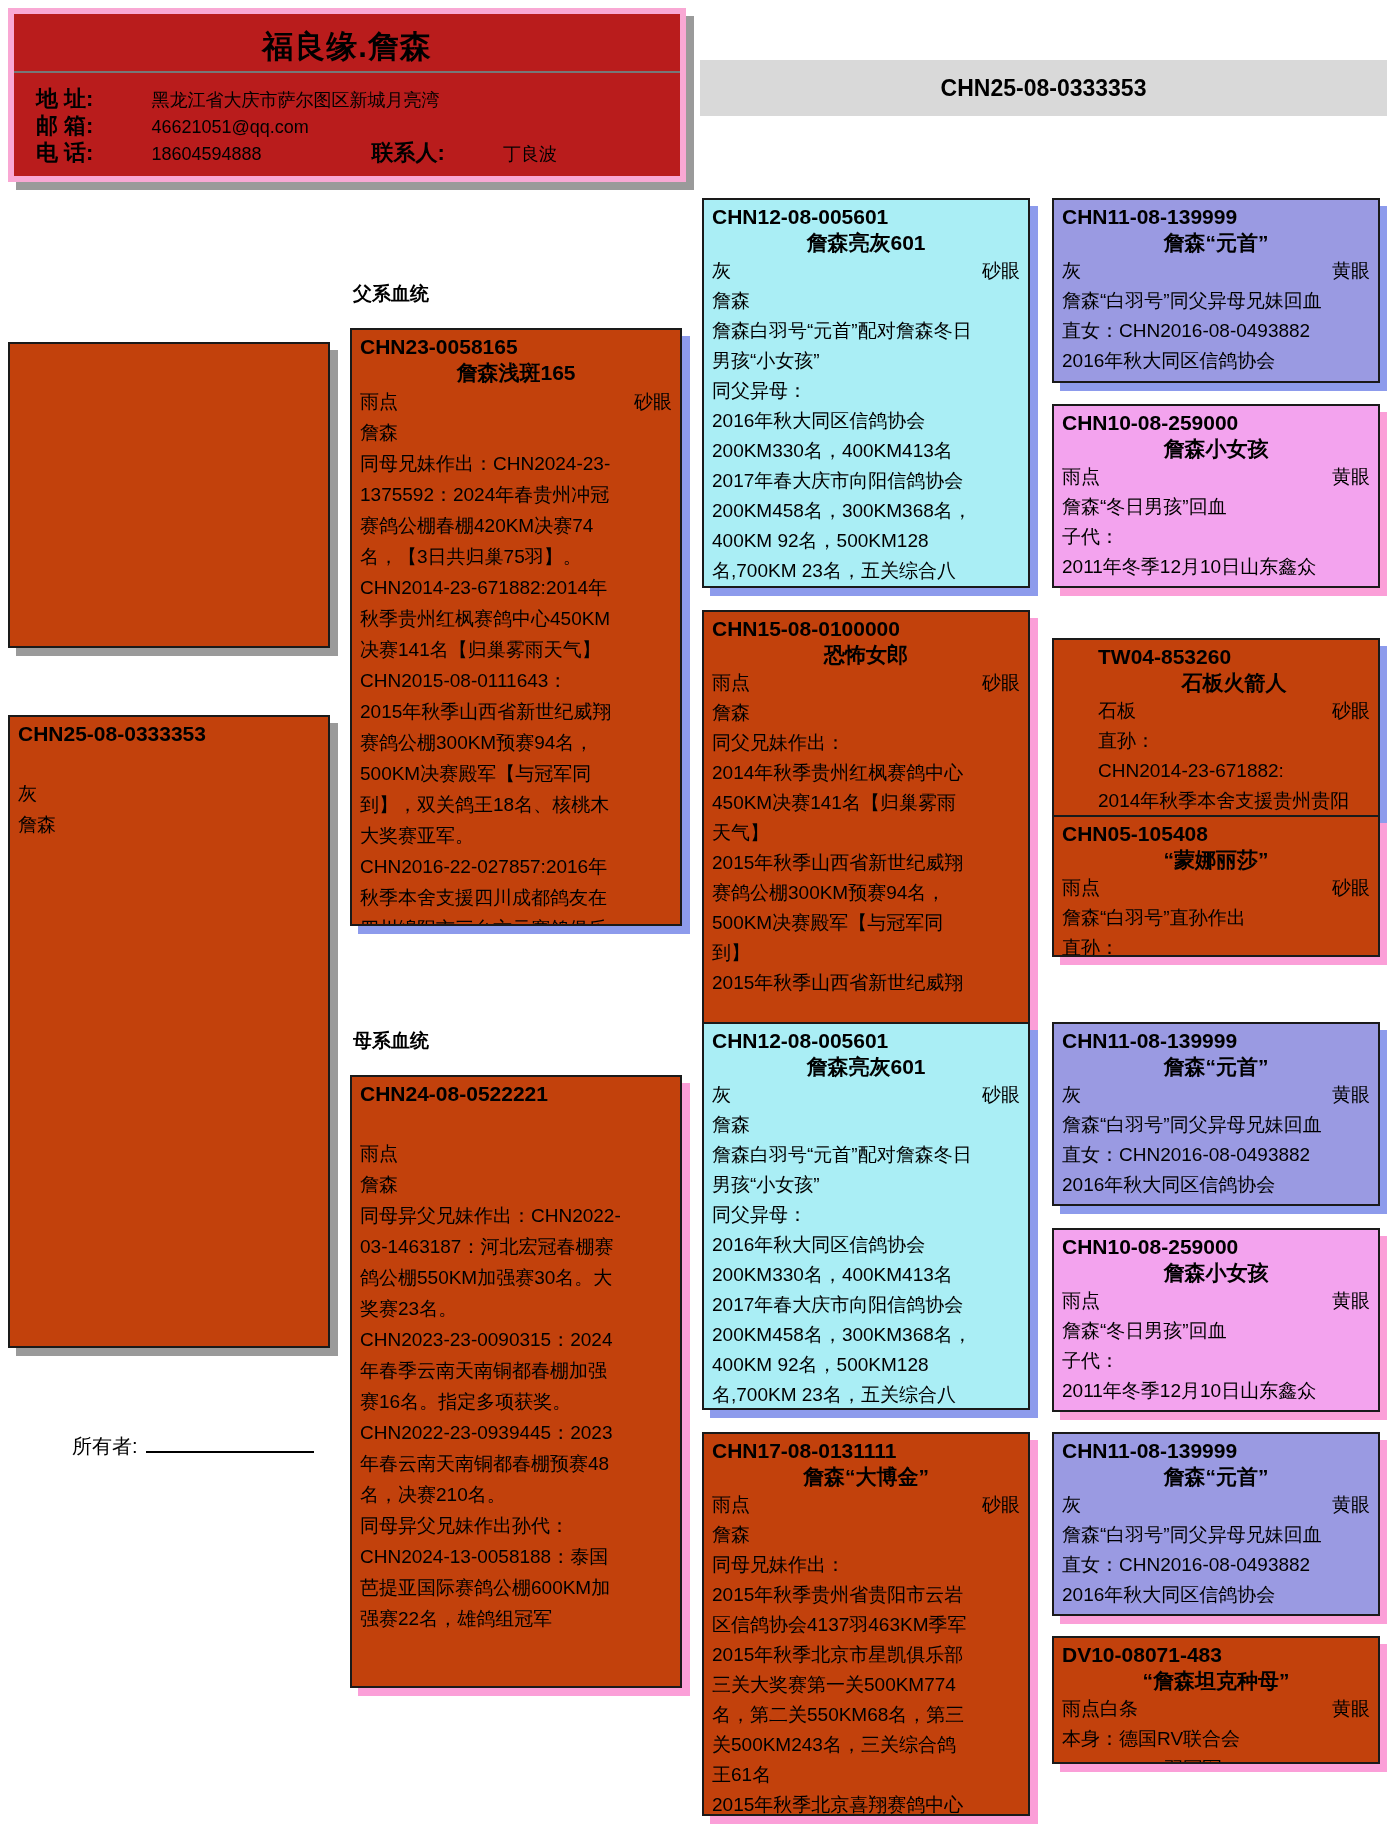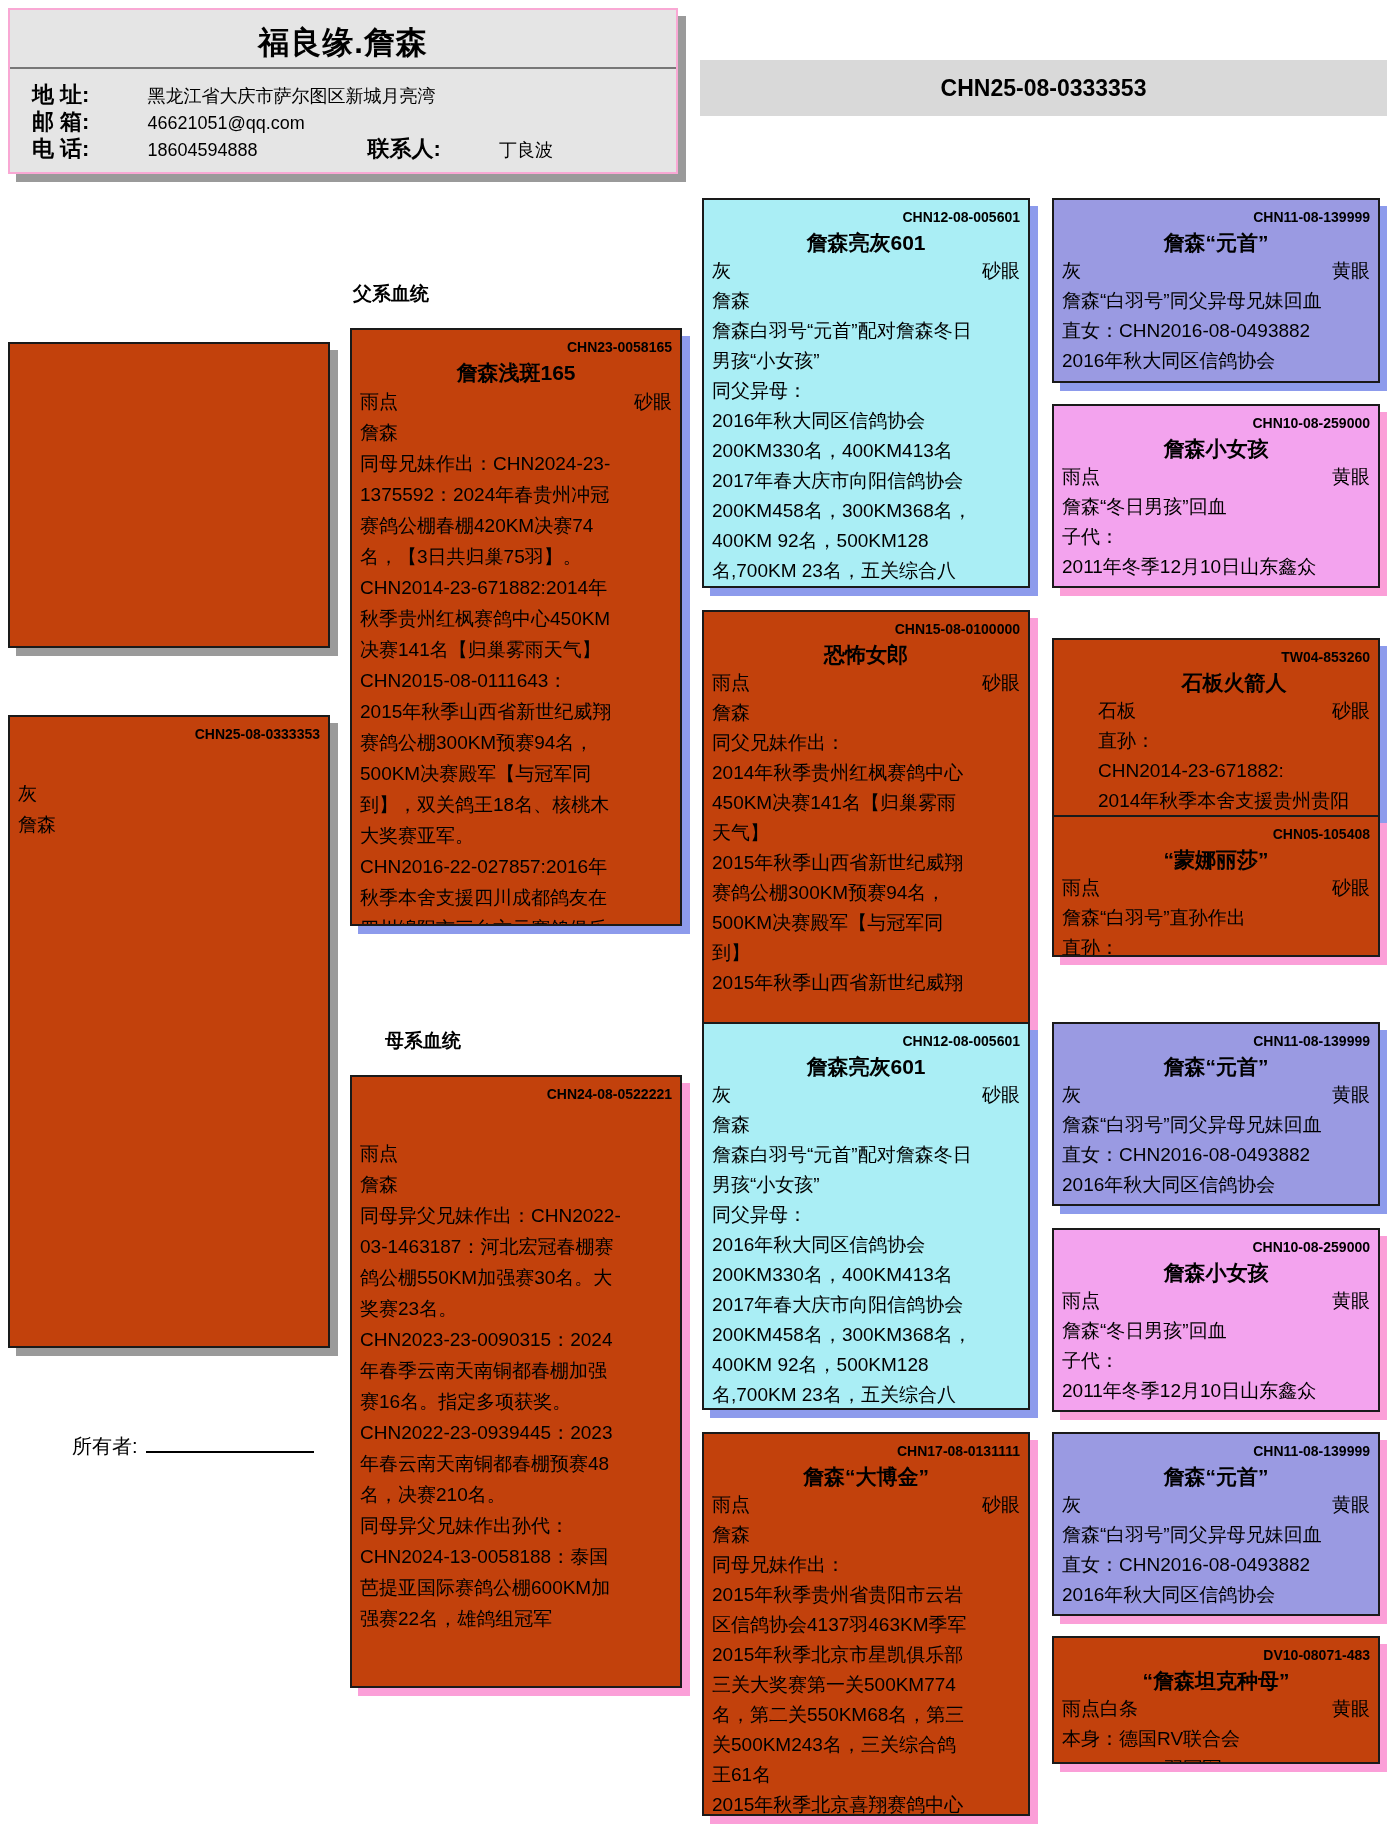--- a/index.html
+++ b/index.html
@@ -1,48 +1,48 @@
 <!DOCTYPE html>
 <html><head>
 <meta charset="utf-8">
 <style>
   html,body{margin:0;padding:0;background:#fff;}
   #page{position:relative;width:1387px;height:1826px;background:#ffffff;overflow:hidden;
         font-family:"Liberation Sans",sans-serif;color:#000;}
   
-  .contact-card{position:absolute;left:8px;top:8px;width:666px;height:162px;background:#e5e5e5;
-        border:2px solid #f9a8d4;box-shadow:8px 8px 0 #9a9a9a;}
+  .contact-card{position:absolute;left:8px;top:8px;width:666px;height:162px;background:#b91c1c;
+        border:6px solid #f9a8d4;box-shadow:8px 8px 0 #9a9a9a;}
   .loft-title{margin-top:12px;text-align:center;font-size:31px;font-weight:bold;letter-spacing:1px;}
   .contact-divider{position:absolute;left:0;top:57px;width:100%;border-top:2px solid #777;}
   .contact-rows{position:absolute;left:22px;top:70px;right:10px;}
   .crow{display:flex;align-items:baseline;height:27px;gap:48px;}
   .clabel{font-size:22px;font-weight:bold;white-space:pre;}
   .cvalue{font-size:18px;margin-left:10px;}
   .clabel2{font-size:22px;font-weight:bold;margin-left:62px;white-space:pre;}
   
   .ring-banner{position:absolute;left:700px;top:60px;width:687px;height:56px;background:#d9d9d9;
         text-align:center;line-height:56px;font-size:23px;font-weight:bold;}
   
   .lineage-label{position:absolute;font-size:19px;font-weight:bold;}
   #sire-label{left:353px;top:281px;}
-  #dam-label{left:353px;top:1028px;margin-left:32px;}
+  #dam-label{left:353px;top:1028px;}
   
   .owner-line{position:absolute;left:72px;top:1430px;font-size:20px;}
   .owner-underline{display:inline-block;width:168px;border-bottom:2px solid #000;height:1.05em;margin-left:8px;}
   
   .pbox{position:absolute;border:2px solid #1a1a1a;box-sizing:border-box;overflow:hidden;
         padding:4px 8px 0 8px;background:#fff;}
   .bg-white{background:#c2410c;}
   .bg-cyan{background:#aaeef5;}
   .bg-purple{background:#9a9ae2;}
   .bg-pink{background:#f3a3ee;}
   .sh-gray{box-shadow:8px 8px 0 #9a9a9a;}
   .sh-blue{box-shadow:8px 8px 0 #8d9bec;}
   .sh-pink{box-shadow:8px 8px 0 #fb9fd8;}
-  .ring-no{text-align:right;font-size:14px;font-weight:bold;line-height:26px;}
+  .ring-no{text-align:left;font-size:21px;font-weight:bold;line-height:26px;}
   .pigeon-name{text-align:center;font-size:21px;font-weight:bold;line-height:26px;}
   .bline{display:flex;justify-content:space-between;font-size:19px;line-height:31px;white-space:nowrap;}
   .lh30 .bline{line-height:30px;}
   .bline .r{text-align:left;}
 </style>
 </head>
 <body>
 
 <div id="page">
 

